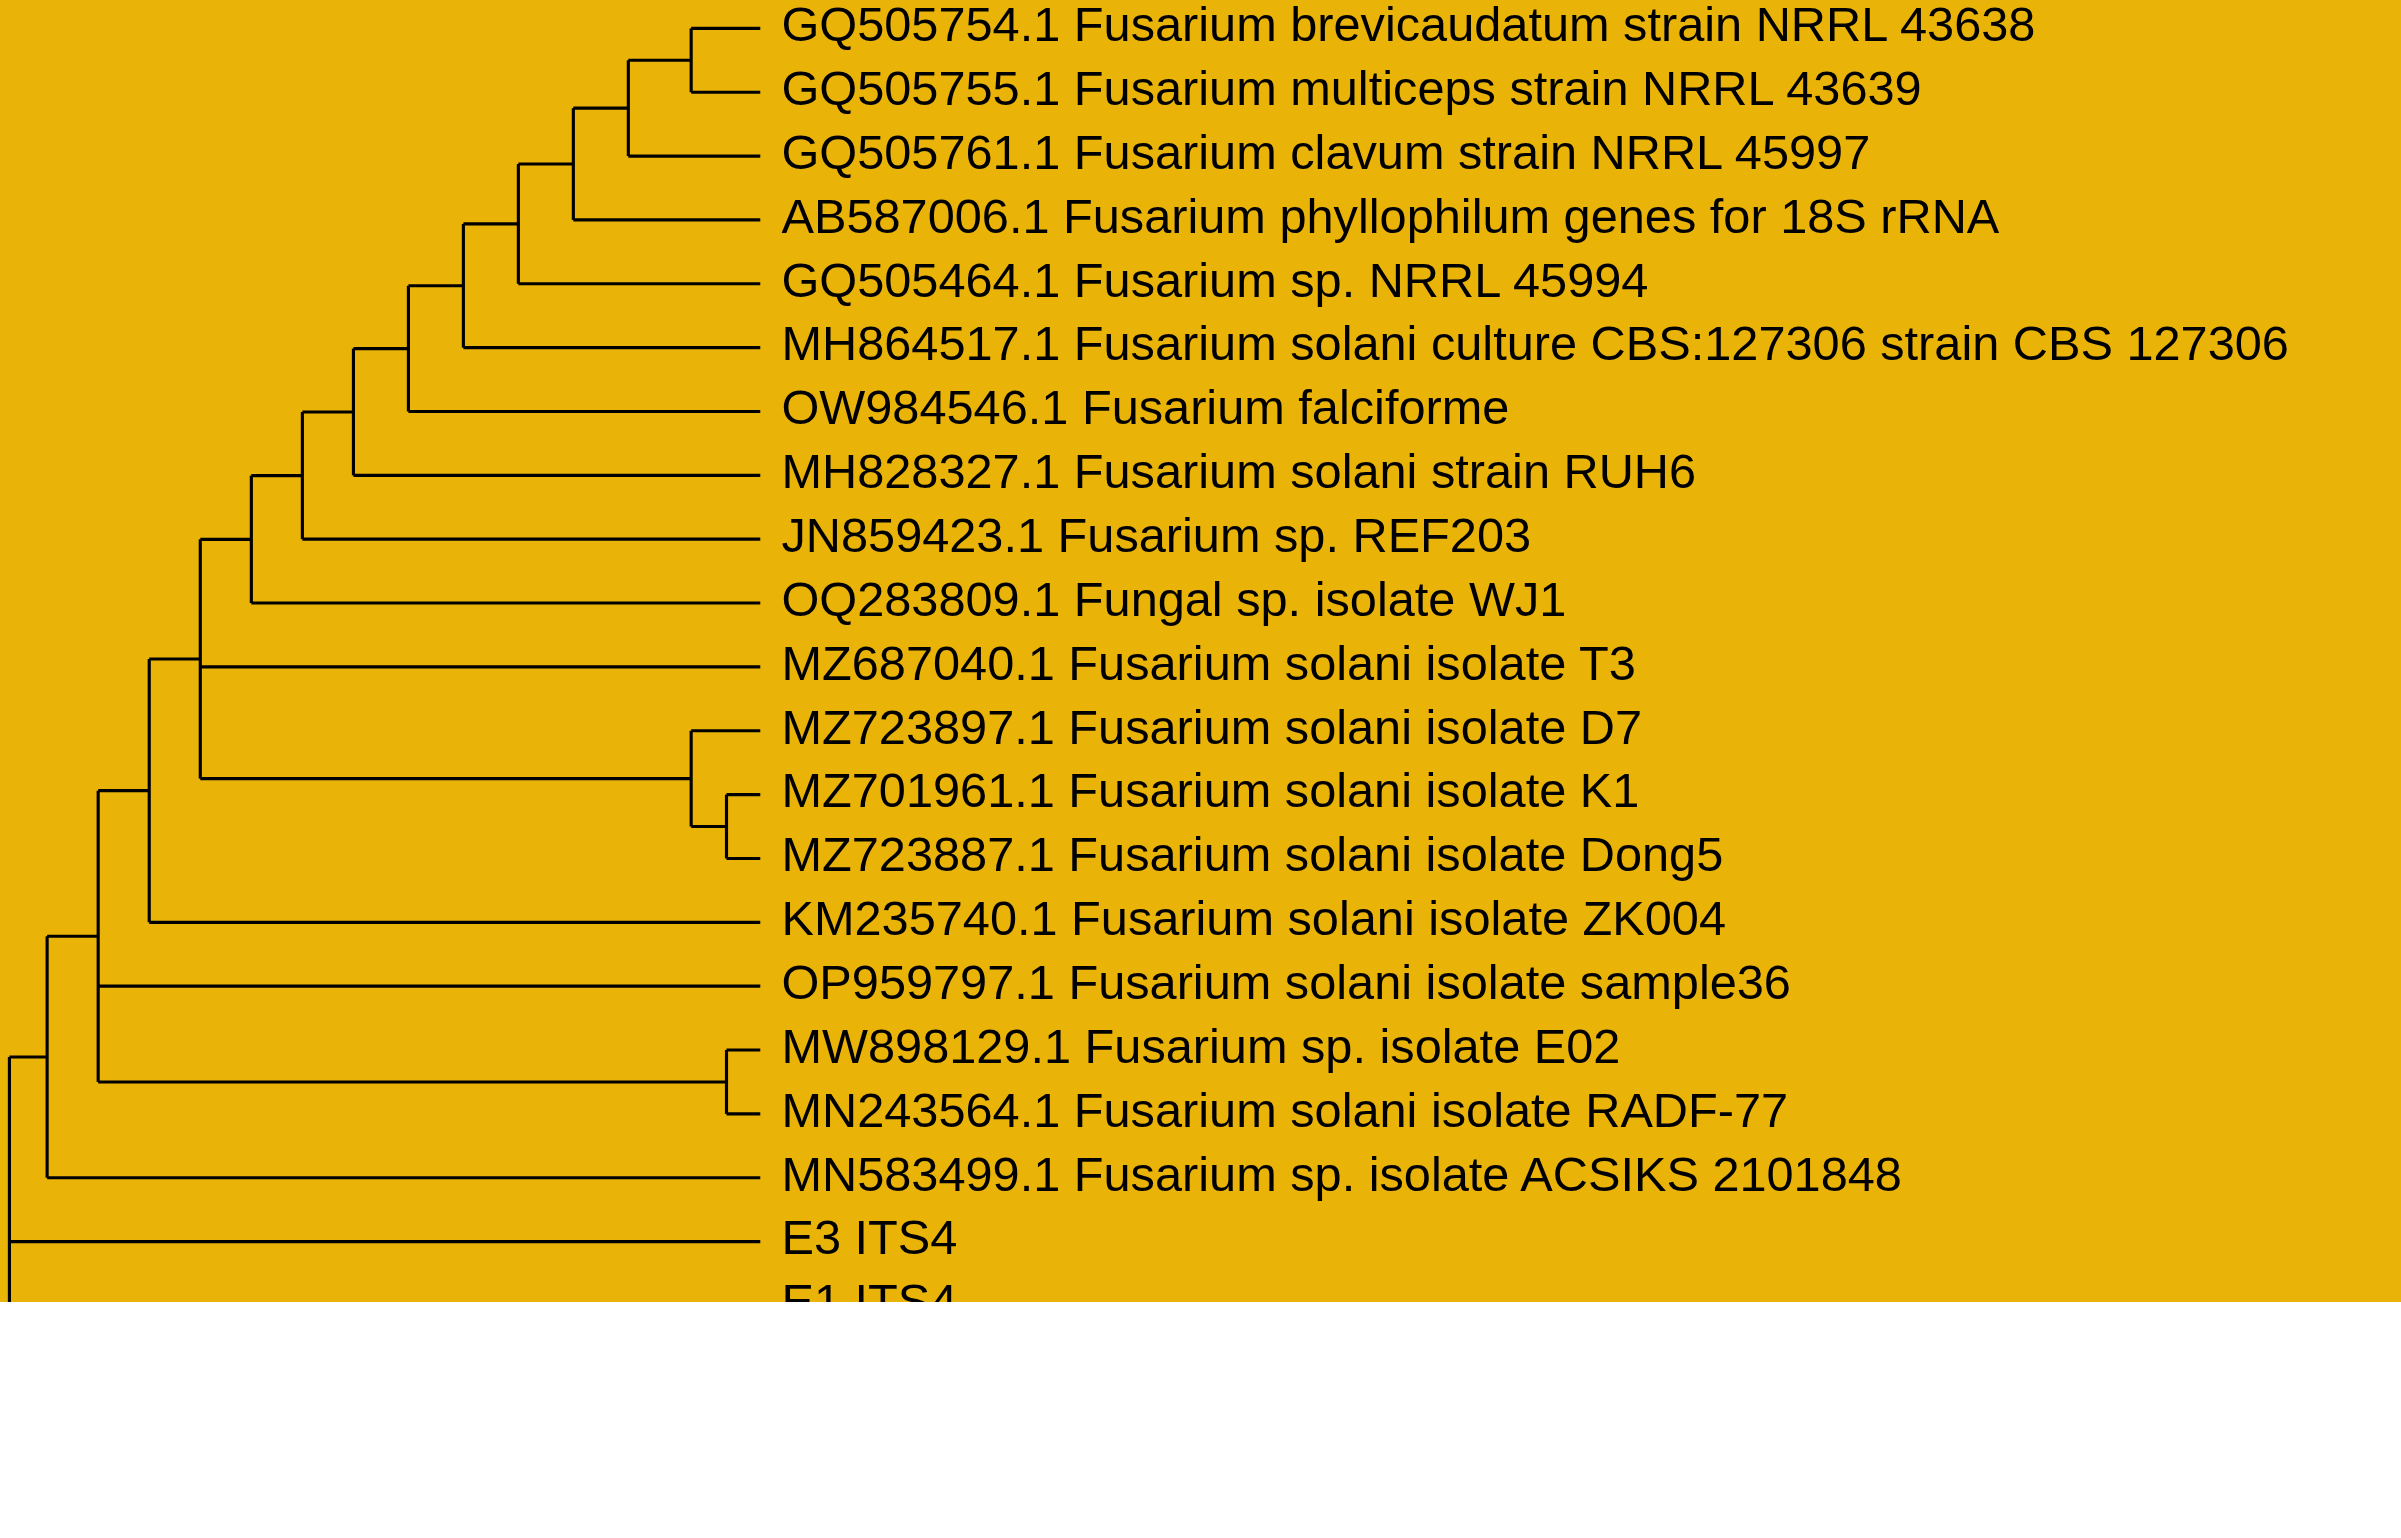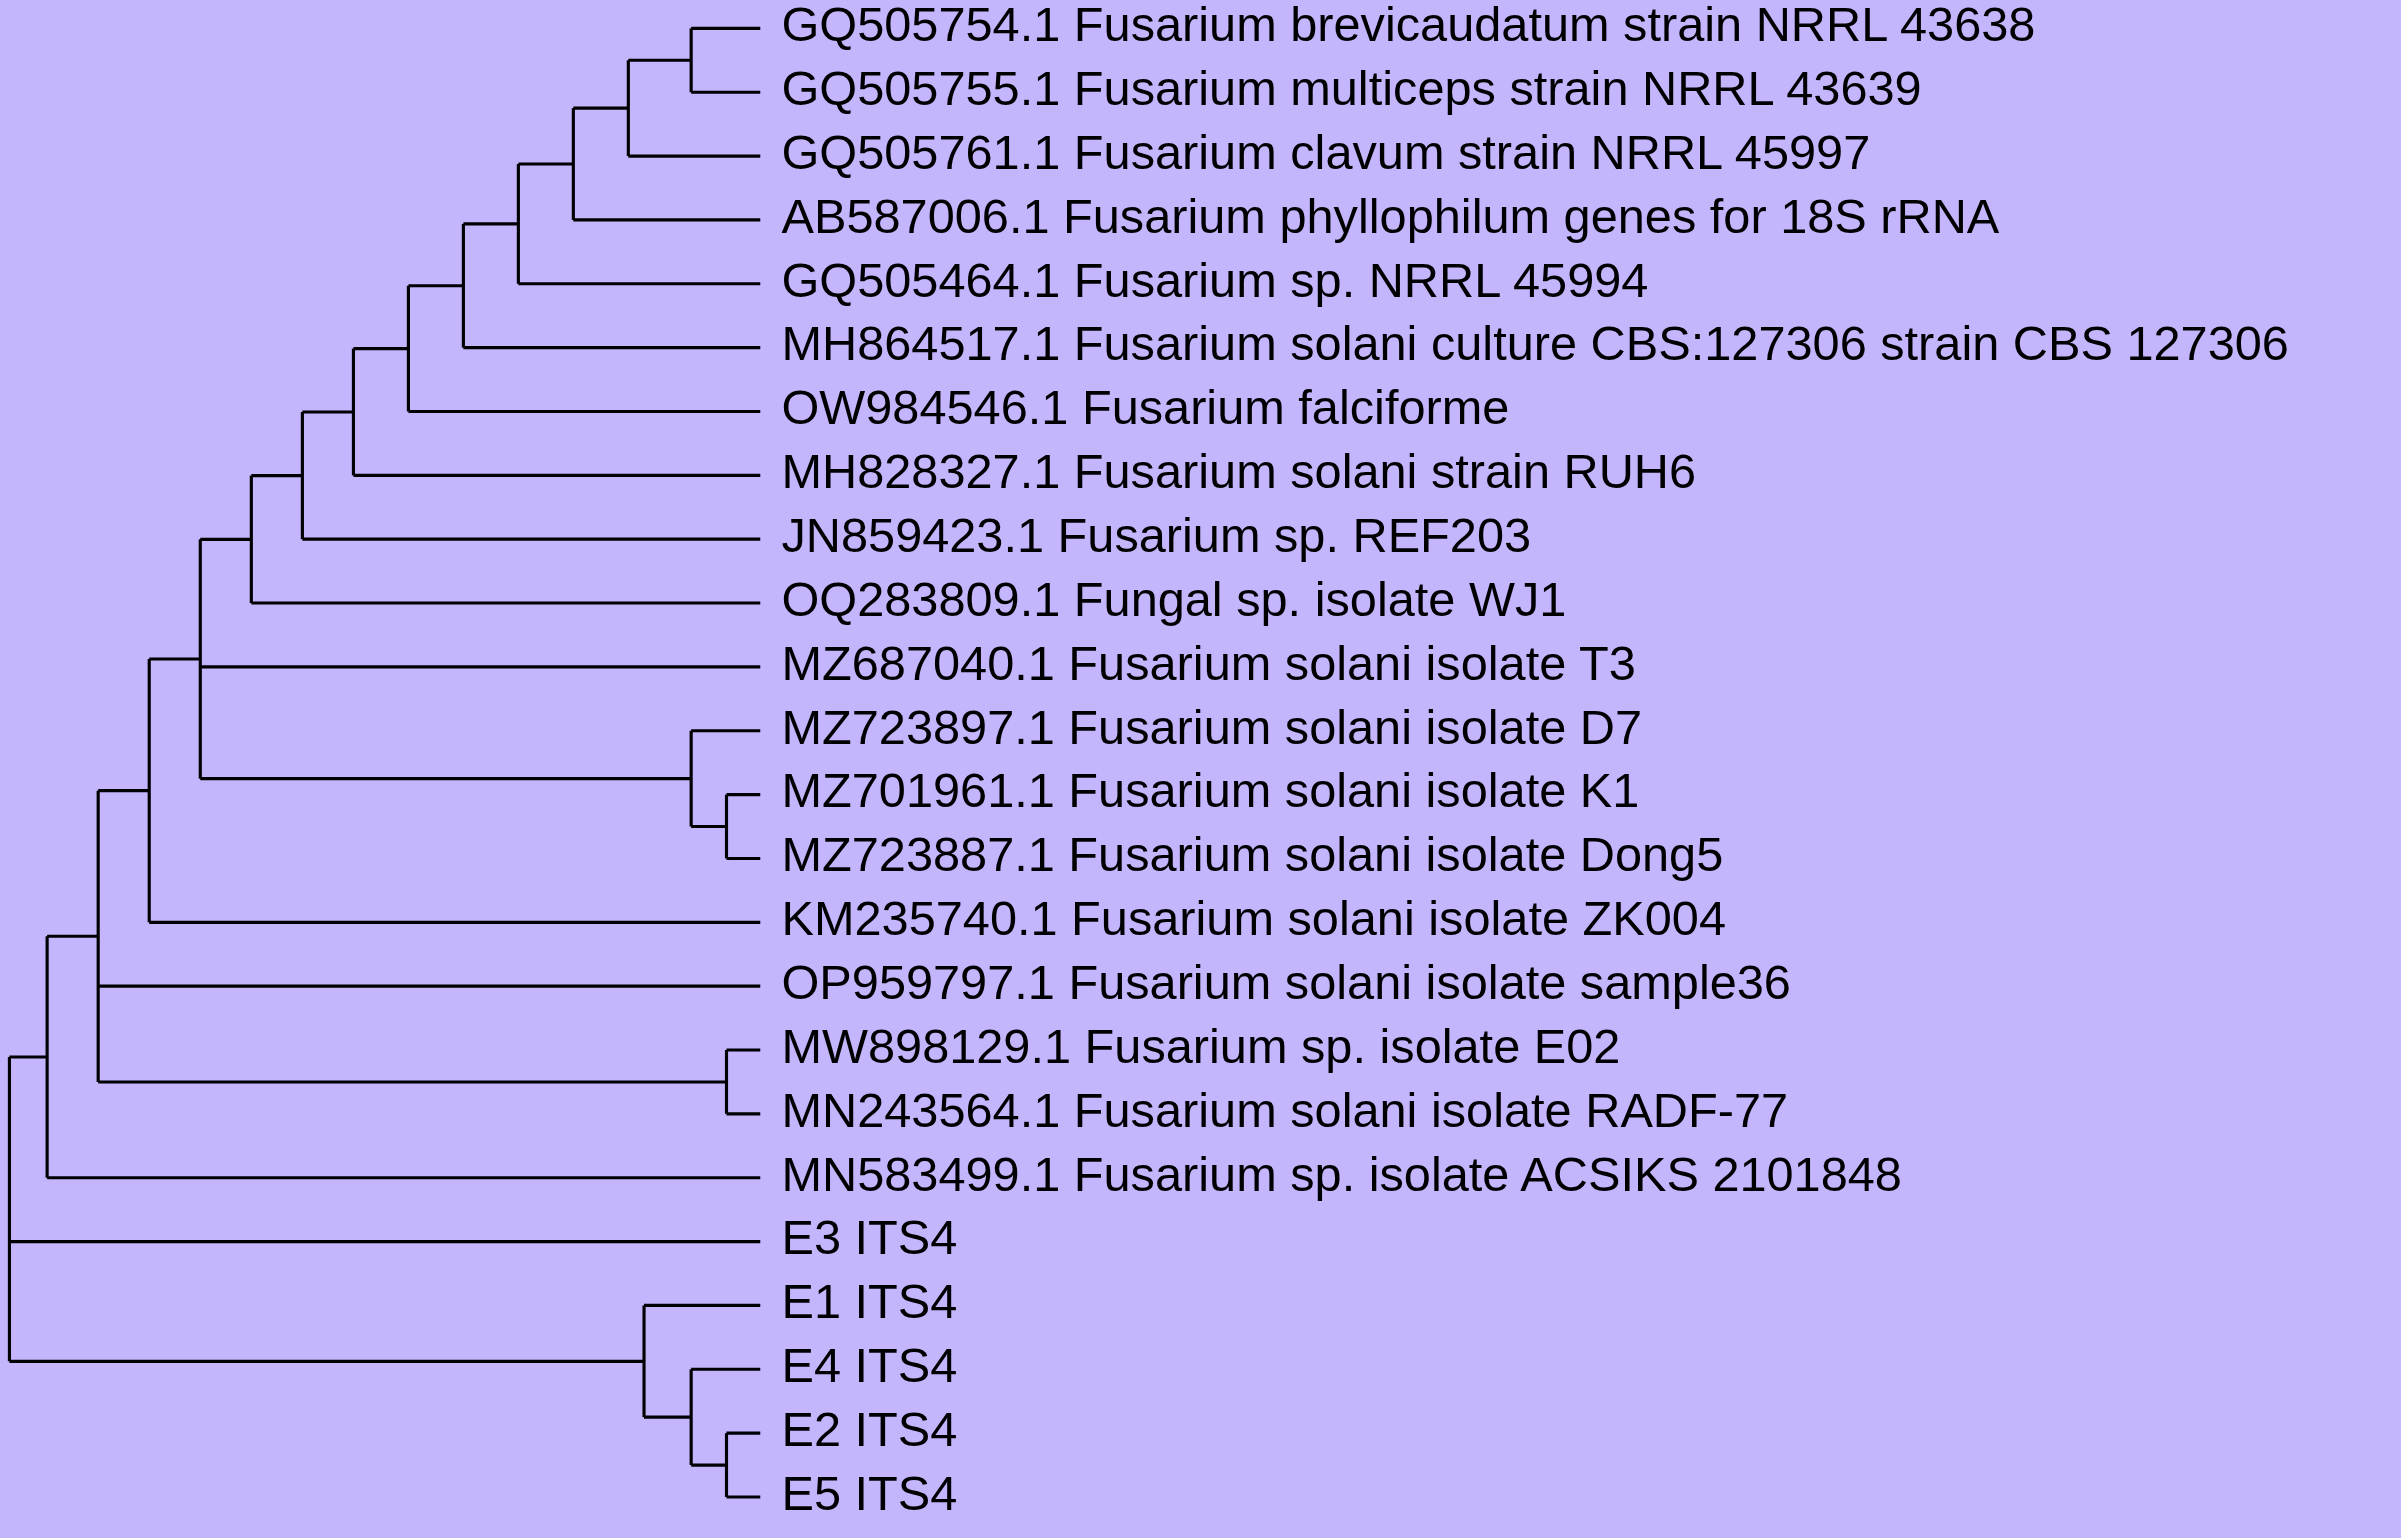--- a/index.html
+++ b/index.html
@@ -7,22 +7,22 @@
     margin: 0;
     padding: 0;
     background: #ffffff;
   }
   body {
     font-family: "Liberation Sans", sans-serif;
   }
   #tree-figure {
     position: relative;
     width: 2401px;
-    height: 1538px;
-    background: #c4b5fd;
+    height: 1302px;
+    background: #eab308;
     overflow: hidden;
   }
   #tree-svg {
     position: absolute;
     left: 0;
     top: 0;
     width: 2401px;
     height: 1538px;
     display: block;
   }

